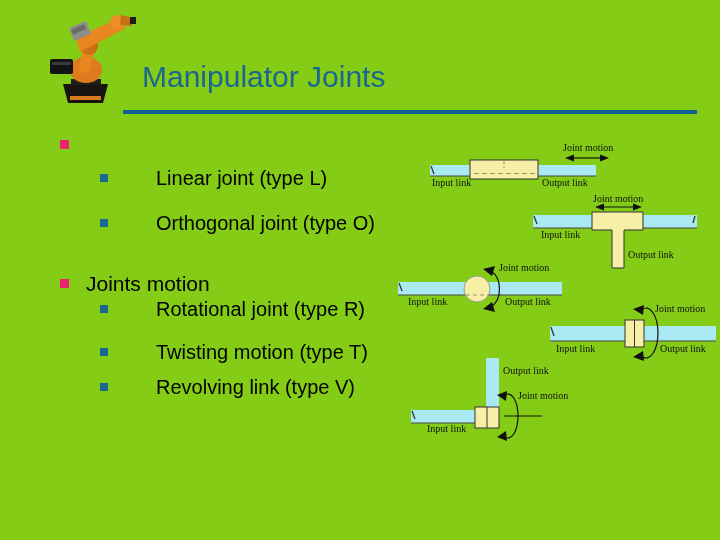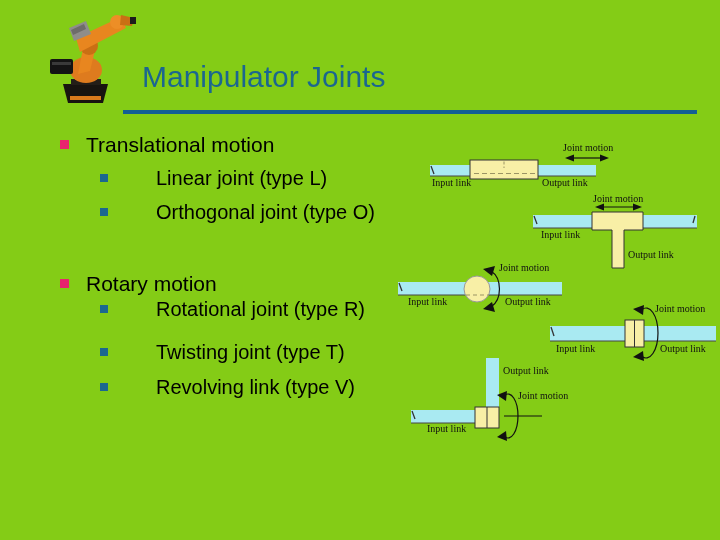--- a/index.html
+++ b/index.html
@@ -53,41 +53,40 @@
     <circle cx="84" cy="14" r="7" fill="#ED8E26"></circle>
     <polygon points="88,7 101,10 99,18 87,17" fill="#C96F14"></polygon>
     <rect x="97" y="9" width="6" height="7" fill="#1c1c1c"></rect>
   </svg>
 
   <h1 class="title">Manipulator Joints</h1>
   <div class="rule"></div>
 
   <div class="row l1" style="top:133px">
     <span class="sq b1"></span>
-    <span>Translational motion</span>
   </div>
   <div class="row l2" style="top:167px">
     <span class="sq b2"></span>
     <span>Linear joint (type L)</span>
   </div>
-  <div class="row l2" style="top:201px">
+  <div class="row l2" style="top:212px">
     <span class="sq b2"></span>
     <span>Orthogonal joint (type O)</span>
   </div>
   <div class="row l1" style="top:272px">
     <span class="sq b1"></span>
-    <span>Rotary motion</span>
+    <span>Joints motion</span>
   </div>
   <div class="row l2" style="top:298px">
     <span class="sq b2"></span>
     <span>Rotational joint (type R)</span>
   </div>
   <div class="row l2" style="top:341px">
     <span class="sq b2"></span>
-    <span>Twisting joint (type T)</span>
+    <span>Twisting motion (type T)</span>
   </div>
   <div class="row l2" style="top:376px">
     <span class="sq b2"></span>
     <span>Revolving link (type V)</span>
   </div>
 
   <div class="diagram" style="left:425px;top:140px;width:220px;height:55px">
     <svg width="220" height="55">
       <rect class="bar" x="5" y="25" width="166" height="11"></rect>
       <line class="edge" x1="5" y1="36" x2="171" y2="36"></line>

